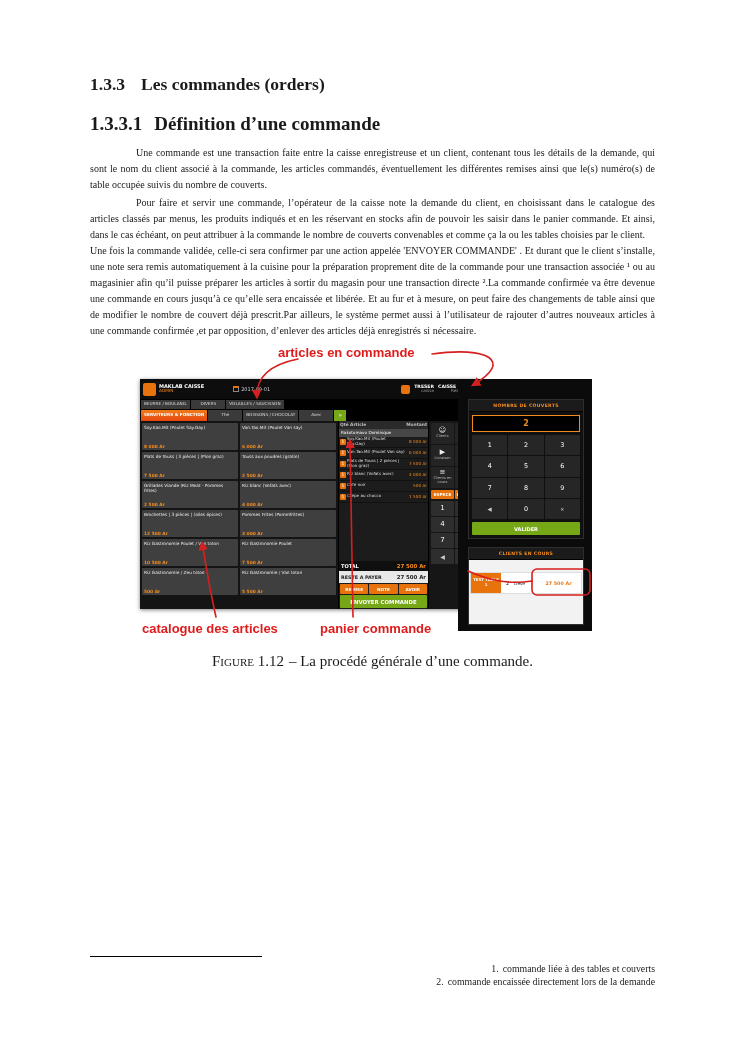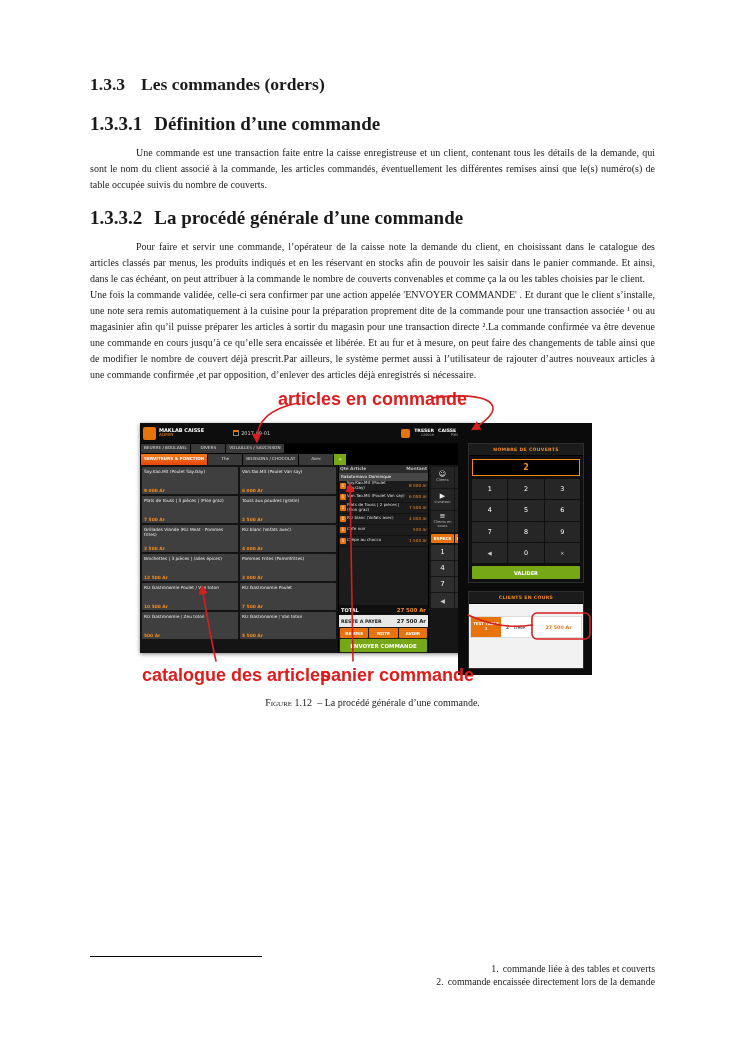--- a/index.html
+++ b/index.html
@@ -12,21 +12,21 @@
   h1.sec .num{margin-right:16px;}
   h2.subsec{font-size:19px;font-weight:bold;margin:14px 0 10px;}
   h2.subsec .num{margin-right:12px;}
   p.body{font-size:10px;line-height:1.6;text-align:justify;}
   p.indent{text-indent:46px;}
   p.mb{margin-bottom:2px;}
 
   
   .figure{position:relative;width:565px;height:296px;margin-top:6px;
           font-family:"DejaVu Sans",sans-serif;}
-  .red-label{position:absolute;color:#e01b1b;font-weight:bold;font-size:18px;z-index:11;
+  .red-label{position:absolute;color:#e01b1b;font-weight:bold;font-size:13px;z-index:11;
              font-family:"Liberation Sans",sans-serif;white-space:nowrap;}
   .annot-svg{position:absolute;left:0;top:0;width:565px;height:296px;z-index:10;pointer-events:none;}
 
   .backdrop{position:absolute;left:368px;top:34px;width:134px;height:252px;background:#0b0b0b;z-index:2;}
 
   .pos-window{position:absolute;left:50px;top:34px;width:340px;height:230px;background:#141414;z-index:1;
               box-shadow:0 1px 4px rgba(0,0,0,.5);display:flex;flex-direction:column;}
 
   
   .topbar{height:20px;background:#0d0d0d;display:flex;align-items:center;padding:0 3px;gap:3px;flex:0 0 auto;}
@@ -116,40 +116,39 @@
   .panel-clients{left:378px;top:202px;width:116px;height:78px;}
   .cbody{flex:1;background:#f2f2f2;padding:12px 1px 0 1px;}
   .crow{height:22px;display:flex;align-items:stretch;background:#fff;border:1px solid #ddd;}
   .c-table{width:30px;background:#e8730c;color:#fff;font-size:3.9px;font-weight:bold;line-height:1.2;
            display:flex;align-items:center;justify-content:center;text-align:center;padding:1px;}
   .c-cv{width:13px;display:flex;align-items:center;justify-content:center;font-size:5px;color:#222;}
   .c-cl{width:22px;display:flex;align-items:center;font-size:4.4px;color:#222;}
   .c-amt{flex:1;display:flex;align-items:center;justify-content:center;font-size:4.8px;font-weight:bold;color:#e8730c;}
 
   
-  .caption{text-align:center;font-size:10px;margin-top:12px;}
+  .caption{text-align:center;font-size:15px;margin-top:12px;}
   .caption .figlabel{font-variant:small-caps;margin-right:5px;}
   .footnotes{position:absolute;left:90px;bottom:64px;width:565px;font-size:9.8px;}
   .fnrule{width:172px;border-top:1px solid #000;margin-bottom:5px;}
   .fn{margin-left:12px;line-height:1.4;text-align:right;}
   .fn .fnum{margin-right:4px;}
   .pageno{position:absolute;bottom:34px;left:0;width:100%;text-align:center;font-size:11px;}
 </style>
 </head>
 <body>
 
 <div class="page">
   <div class="content">
 
     <h1 class="sec"><span class="num">1.3.3</span><span>Les commandes (orders)</span></h1>
 
     <h2 class="subsec"><span class="num">1.3.3.1</span><span>Définition d’une commande</span></h2>
     <p class="body indent mb">Une commande est une transaction faite entre la caisse enregistreuse et un client, contenant tous les détails de la demande, qui sont le nom du client associé à la commande, les articles commandés, éventuellement les différentes remises ainsi que le(s) numéro(s) de table occupée suivis du nombre de couverts.</p>
 
-    <h2 class="subsec"><span class="num">1.3.3.2</span><span>La procédé générale d’une commande</span></h2>
     <p class="body indent">Pour faire et servir une commande, l’opérateur de la caisse note la demande du client, en choisissant dans le catalogue des articles classés par menus, les produits indiqués et en les réservant en stocks afin de pouvoir les saisir dans le panier commande. Et ainsi, dans le cas échéant, on peut attribuer à la commande le nombre de couverts convenables et comme ça la ou les tables choisies par le client.</p>
     <p class="body">Une fois la commande validée, celle-ci sera confirmer par une action appelée 'ENVOYER COMMANDE' . Et durant que le client s’installe, une note sera remis automatiquement à la cuisine pour la préparation proprement dite de la commande pour une transaction associée ¹ ou au magasinier afin qu’il puisse préparer les articles à sortir du magasin pour une transaction directe ².La commande confirmée va être devenue une commande en cours jusqu’à ce qu’elle sera encaissée et libérée. Et au fur et à mesure, on peut faire des changements de table ainsi que de modifier le nombre de couvert déjà prescrit.Par ailleurs, le système permet aussi à l’utilisateur de rajouter d’autres nouveaux articles à une commande confirmée ,et par opposition, d’enlever des articles déjà enregistrés si nécessaire.</p>
 
     <div class="figure">
 
       <div class="red-label" style="left:188px;top:0;">articles en commande</div>
       <div class="red-label" style="left:52px;top:276px;">catalogue des articles</div>
       <div class="red-label" style="left:230px;top:276px;">panier commande</div>
 
       <div class="backdrop"></div>

